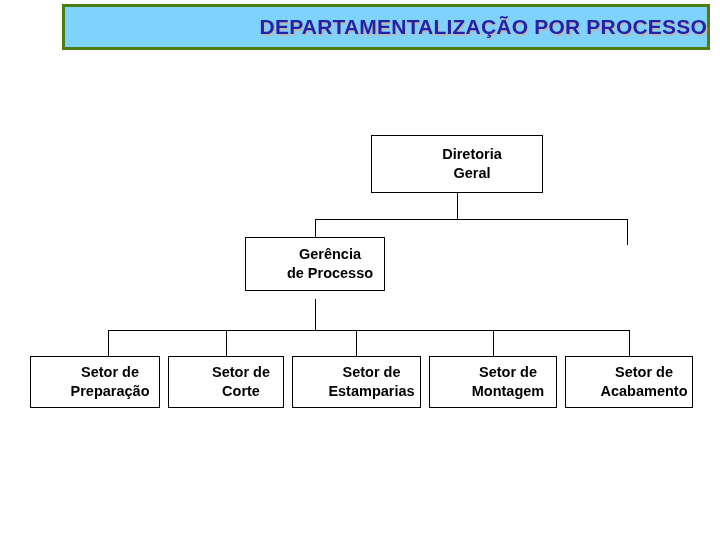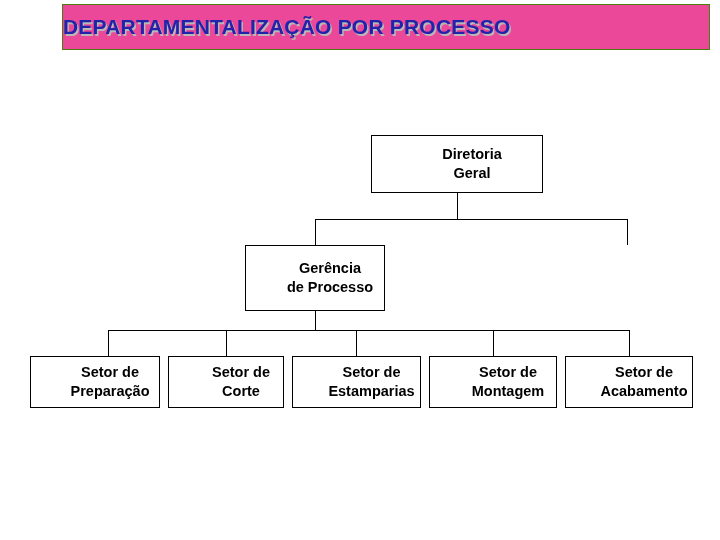--- a/index.html
+++ b/index.html
@@ -15,25 +15,25 @@
     overflow: hidden;
   }
 
   
   #title-banner {
     position: absolute;
     left: 62px;
     top: 4px;
     width: 648px;
     height: 46px;
-    background: #ec4899;
-    border: 1px solid #4d7c0f;
+    background: #7dd3fc;
+    border: 3px solid #4d7c0f;
     display: flex;
     align-items: center;
-    justify-content: flex-start;
+    justify-content: flex-end;
     box-sizing: border-box;
   }
   #title-text {
     font-size: 21px;
     font-weight: bold;
     color: #2222aa;
     letter-spacing: 0.2px;
     text-align: center;
     text-shadow: 1.5px 1.5px 0 #b8b8b8;
     white-space: nowrap;
@@ -67,21 +67,21 @@
 
   .connector {
     position: absolute;
     background: #000000;
   }
   .vline { width: 1px; }
   .hline { height: 1px; }
 
   
   #node-diretoria-geral { left: 371px; top: 135px; width: 172px; height: 58px; }
-  #node-gerencia-processo { left: 245px; top: 245px; width: 140px; height: 66px; }
+  #node-gerencia-processo { left: 245px; top: 237px; width: 140px; height: 54px; }
 
   #node-setor-preparacao { left: 30px; top: 356px; width: 130px; height: 52px; }
   #node-setor-corte      { left: 168px; top: 356px; width: 116px; height: 52px; }
   #node-setor-estamparias{ left: 292px; top: 356px; width: 129px; height: 52px; }
   #node-setor-montagem   { left: 429px; top: 356px; width: 128px; height: 52px; }
   #node-setor-acabamento { left: 565px; top: 356px; width: 128px; height: 52px; }
 </style>
 </head>
 <body>
 

